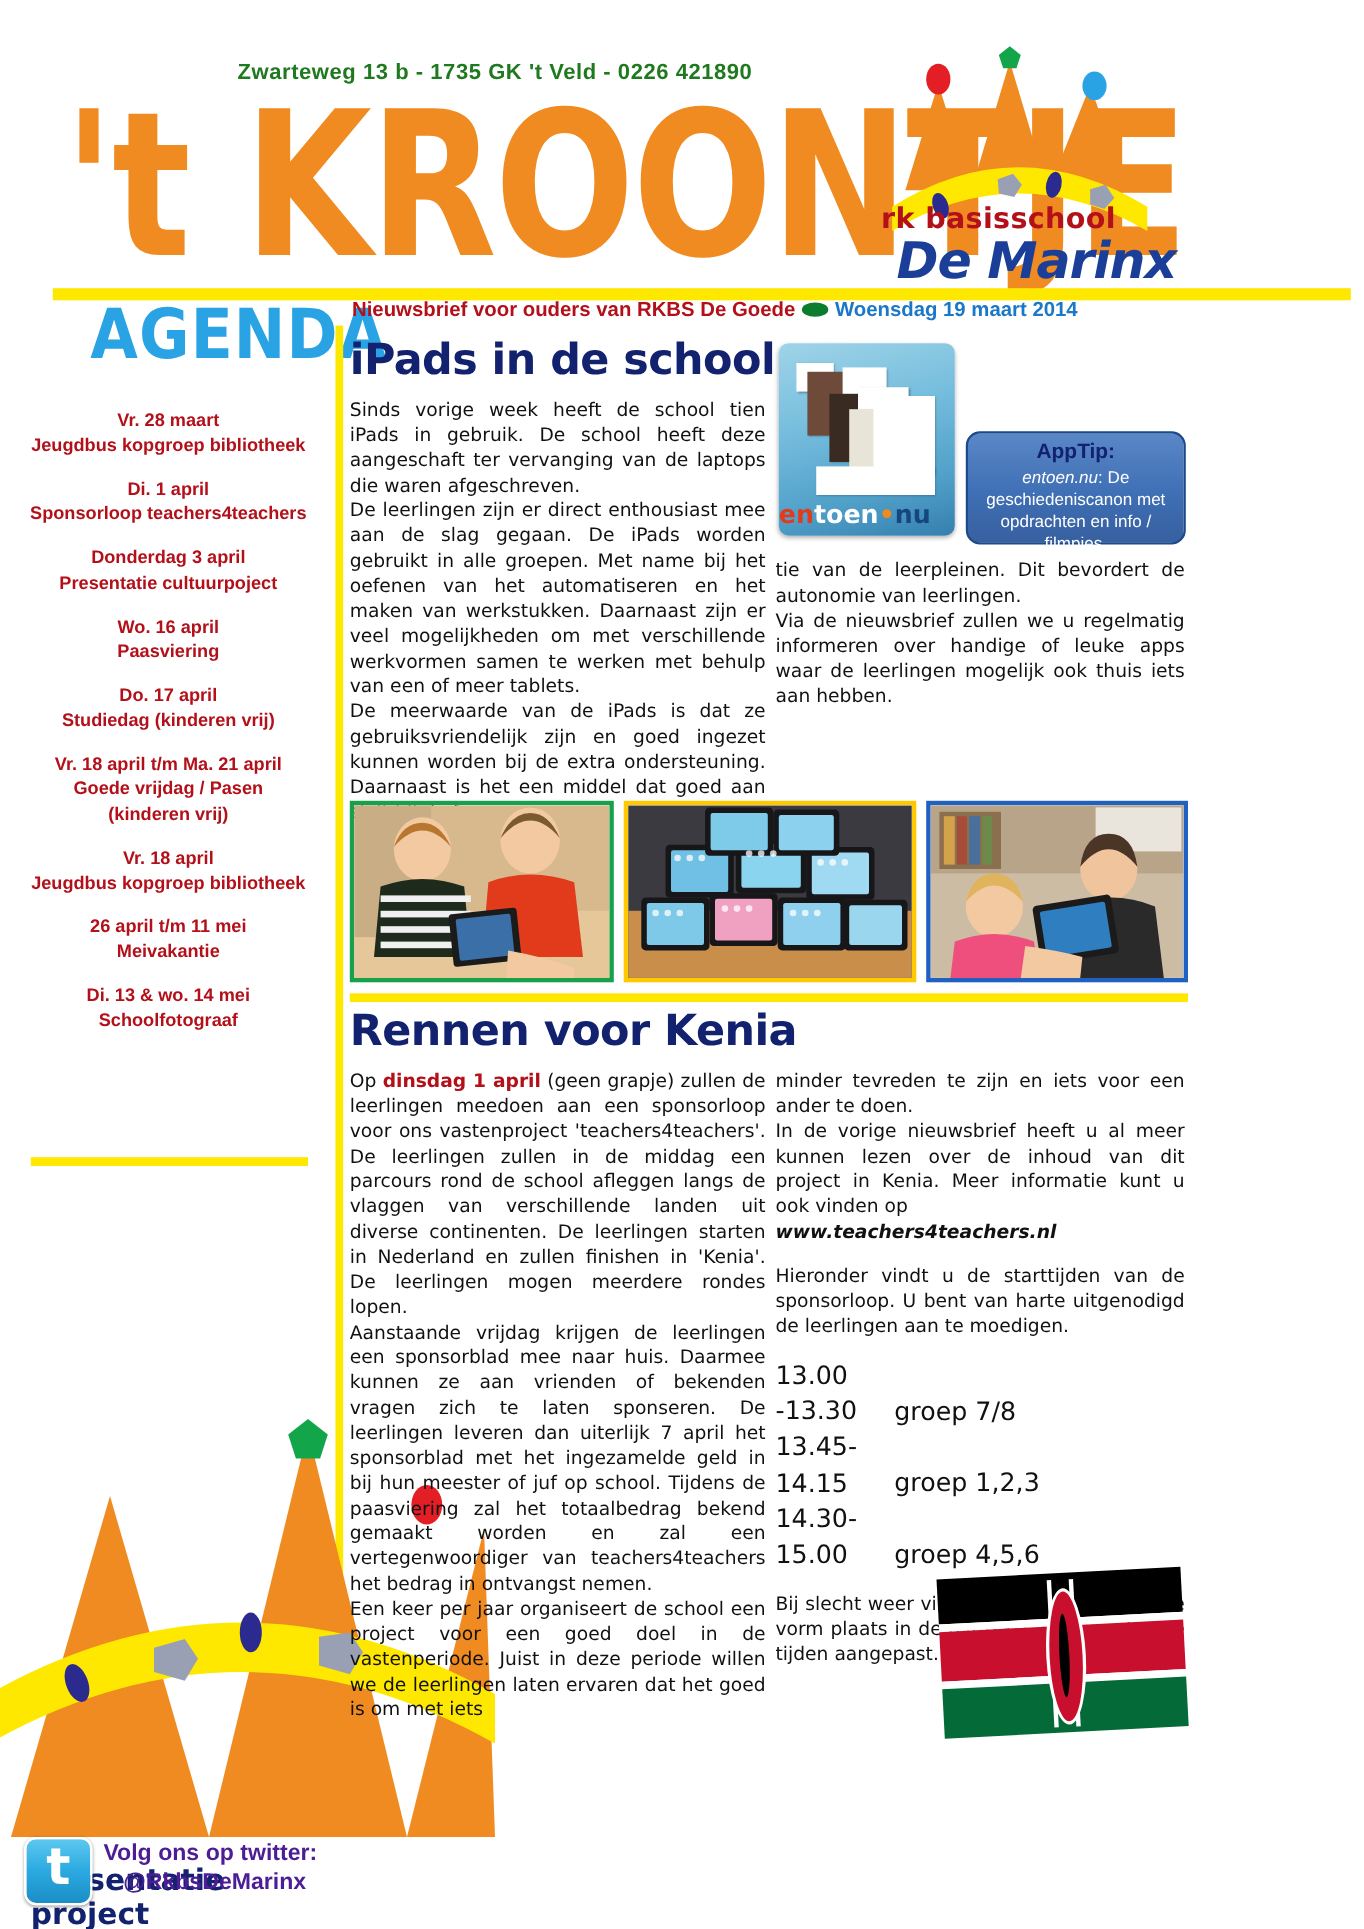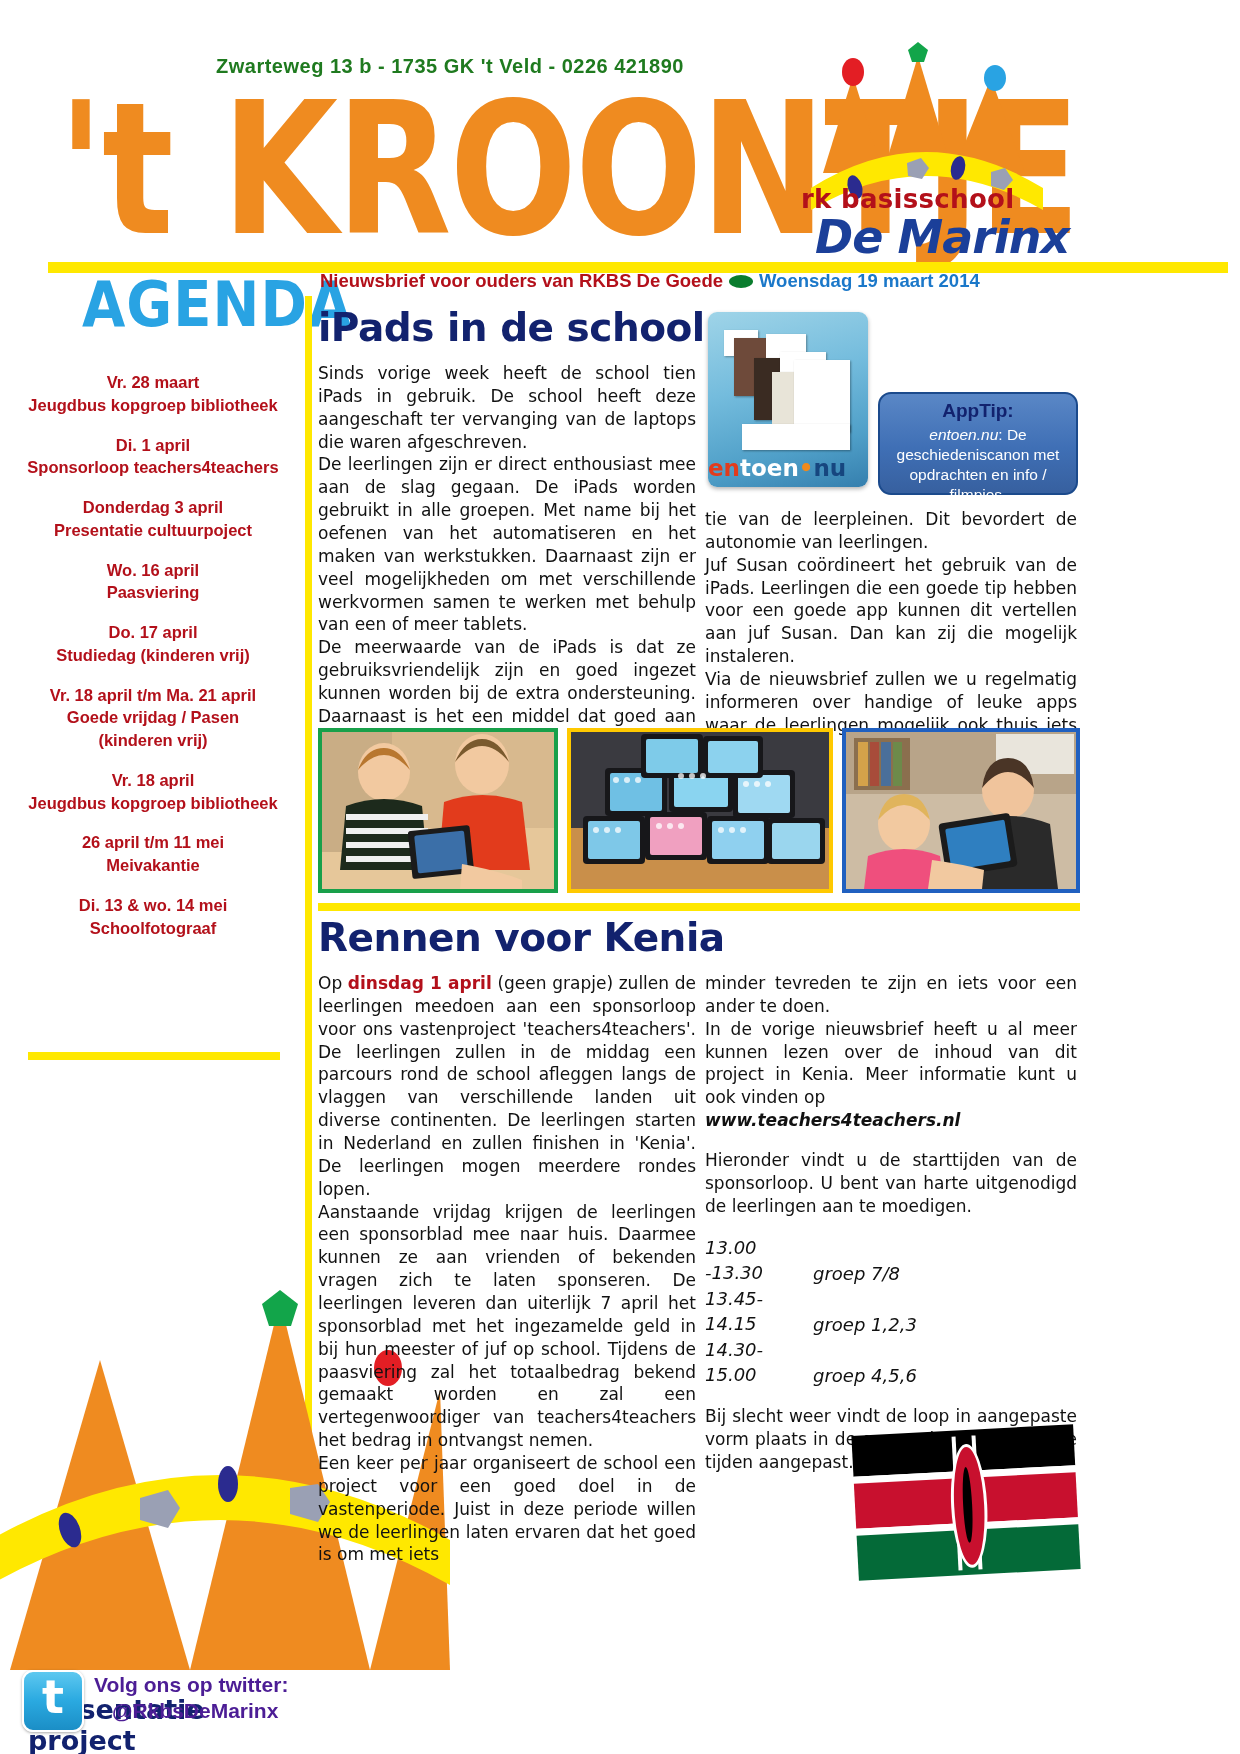--- a/index.html
+++ b/index.html
@@ -129,21 +129,21 @@
   .photo{position:absolute;top:0;height:165px;box-sizing:border-box;overflow:hidden;}
   .p1{left:0;width:240px;border:4px solid #18a04a;}
   .p2{left:249px;width:266px;border:4px solid #ffc900;}
   .p3{left:524px;width:238px;border:4px solid #2060c0;}
 
   .yellowbar2{position:absolute;left:318px;top:903px;width:762px;height:8px;background:#ffe800;}
   .art2-title{position:absolute;left:318px;top:915px;}
   .art2-c1{position:absolute;left:318px;top:972px;width:378px;}
   .art2-c2{position:absolute;left:705px;top:972px;width:372px;}
   .art2-c2 .blk{margin-bottom:17px;}
-  .times{font-style:italic;font-size:18px;line-height:1.42;}
+  .times{font-size:23px;line-height:1.42;}
   .times .t{display:inline-block;width:108px;}
   .wlink{font-style:italic;font-weight:bold;}
 
   
   .flag{position:absolute;left:855px;top:1430px;width:222px;height:145px;transform:rotate(-3deg);}
   .flag .band{position:absolute;left:0;width:222px;}
   .flag .black{top:0;height:41px;background:#000;}
   .flag .w1{top:41px;height:7px;background:#fff;}
   .flag .red{top:48px;height:45px;background:#c8102e;}
   .flag .w2{top:93px;height:7px;background:#fff;}
@@ -288,21 +288,20 @@
   </div>
 
   <div class="h1 art1-title">iPads in de school</div>
   <div class="col art1-c1" id="a1c1">
       <div>Sinds vorige week heeft de school tien iPads in gebruik. De school heeft deze aangeschaft ter vervanging van de laptops die waren afgeschreven.</div>
       <div>De leerlingen zijn er direct enthousiast mee aan de slag gegaan. De iPads worden gebruikt in alle groepen. Met name bij het oefenen van het automatiseren en het maken van werkstukken. Daarnaast zijn er veel mogelijkheden om met verschillende werkvormen samen te werken met behulp van een of meer tablets.</div>
       <div>De meerwaarde van de iPads is dat ze gebruiksvriendelijk zijn en goed ingezet kunnen worden bij de extra ondersteuning. Daarnaast is het een middel dat goed aan sluit bij de func-</div>
     </div>
   <div class="col art1-c2" id="a1c2">
       <div>tie van de leerpleinen. Dit bevordert de autonomie van leerlingen.</div>
-      <div>Juf Susan coördineert het gebruik van de iPads. Leerlingen die een goede tip hebben voor een goede app kunnen dit vertellen aan juf Susan. Dan kan zij die mogelijk instaleren.</div>
       <div>Via de nieuwsbrief zullen we u regelmatig informeren over  handige of leuke apps waar de leerlingen mogelijk ook thuis iets aan hebben.</div>
     </div>
 
   <div class="entoen">
     <div class="card" style="left:16px;top:18px;width:34px;height:26px;"></div>
     <div class="card" style="left:26px;top:26px;width:46px;height:58px;background:#6e4a3a;"></div>
     <div class="card" style="left:58px;top:22px;width:40px;height:30px;"></div>
     <div class="card" style="left:46px;top:46px;width:48px;height:62px;background:#3a2b22;"></div>
     <div class="card" style="left:72px;top:40px;width:46px;height:40px;"></div>
     <div class="card" style="left:64px;top:60px;width:50px;height:60px;background:#e8e4d8;"></div>

